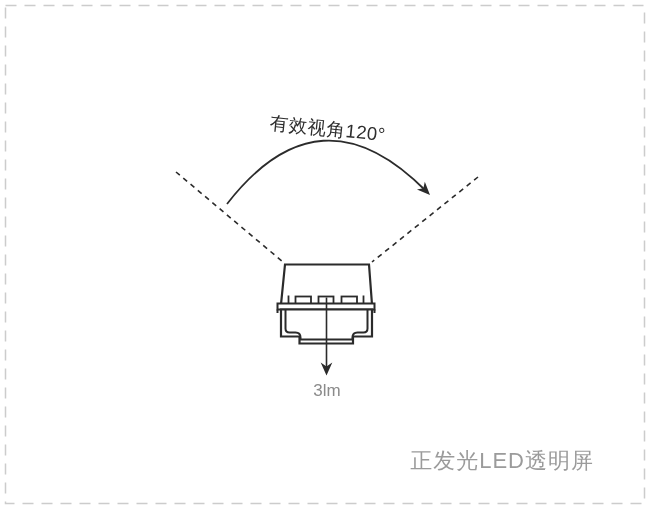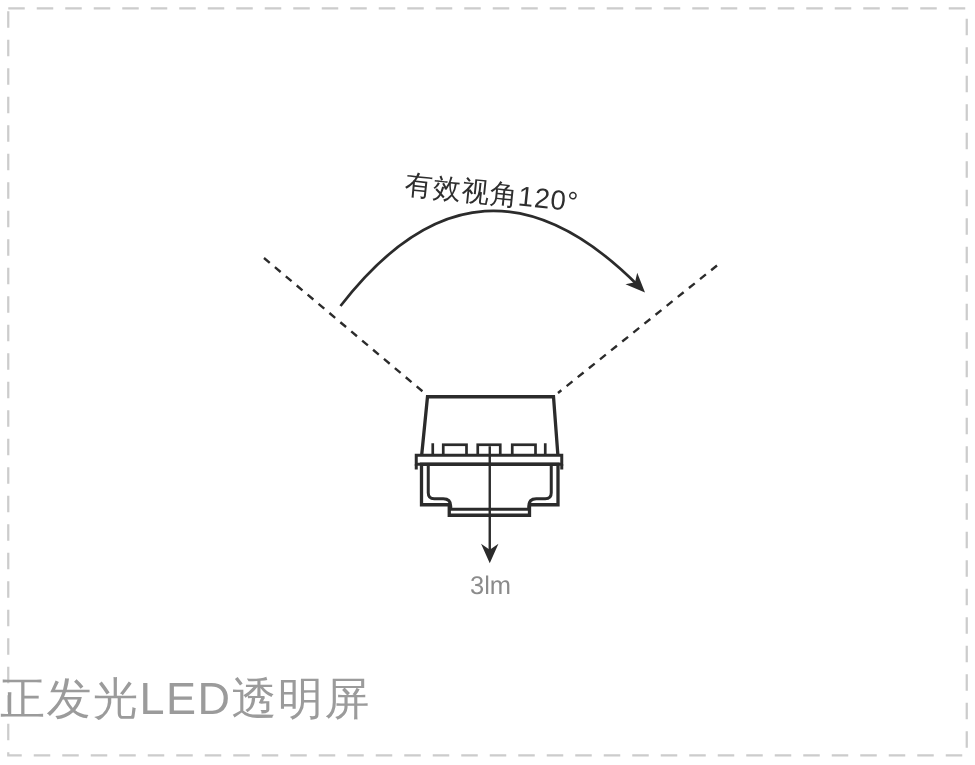--- a/index.html
+++ b/index.html
@@ -34,22 +34,22 @@
     left: 0; top: 381px;
     width: 654px;
     text-align: center;
     font-size: 17px;
     color: var(--lumen-text, #8b8b8b);
   }
   .page-title {
     position: absolute;
     left: 0; top: 446px;
     width: 594px;
-    text-align: left;
-    font-size: 30px;
+    text-align: right;
+    font-size: 22px;
     letter-spacing: 1px;
     color: var(--title-text, #9b9b9b);
   }
 </style>
 </head>
 <body>
 
 <div class="stage">
 
   <svg width="650" height="510" viewBox="0 0 650 510">

